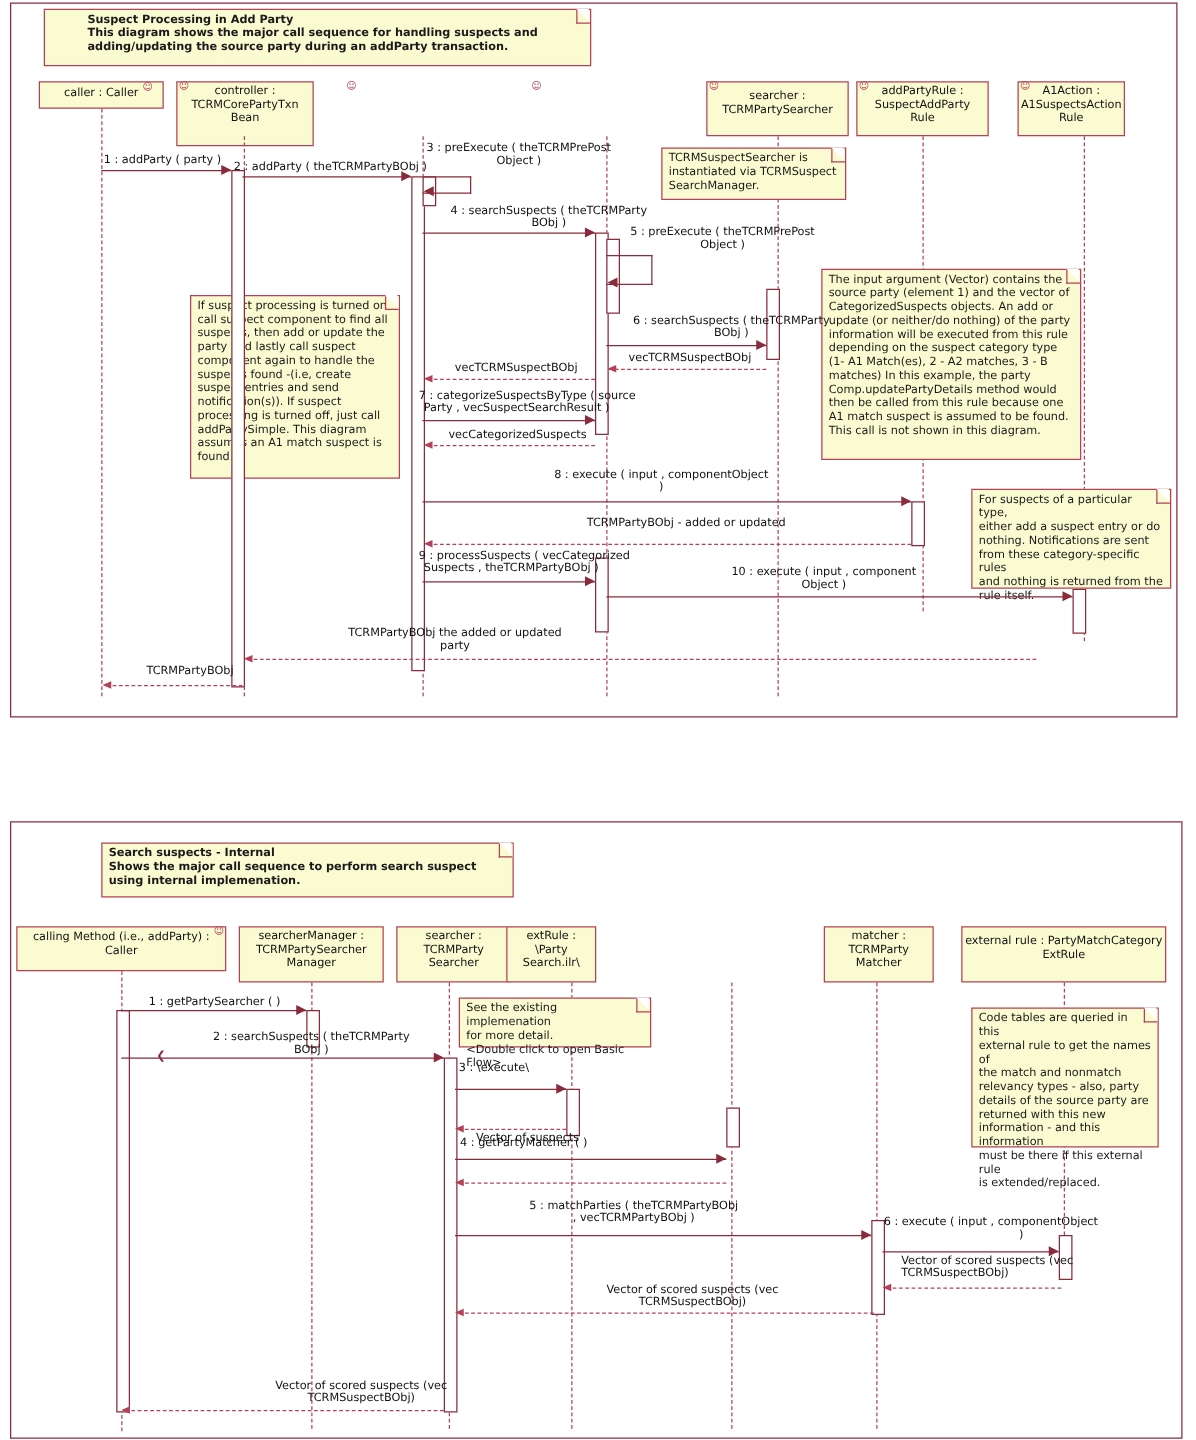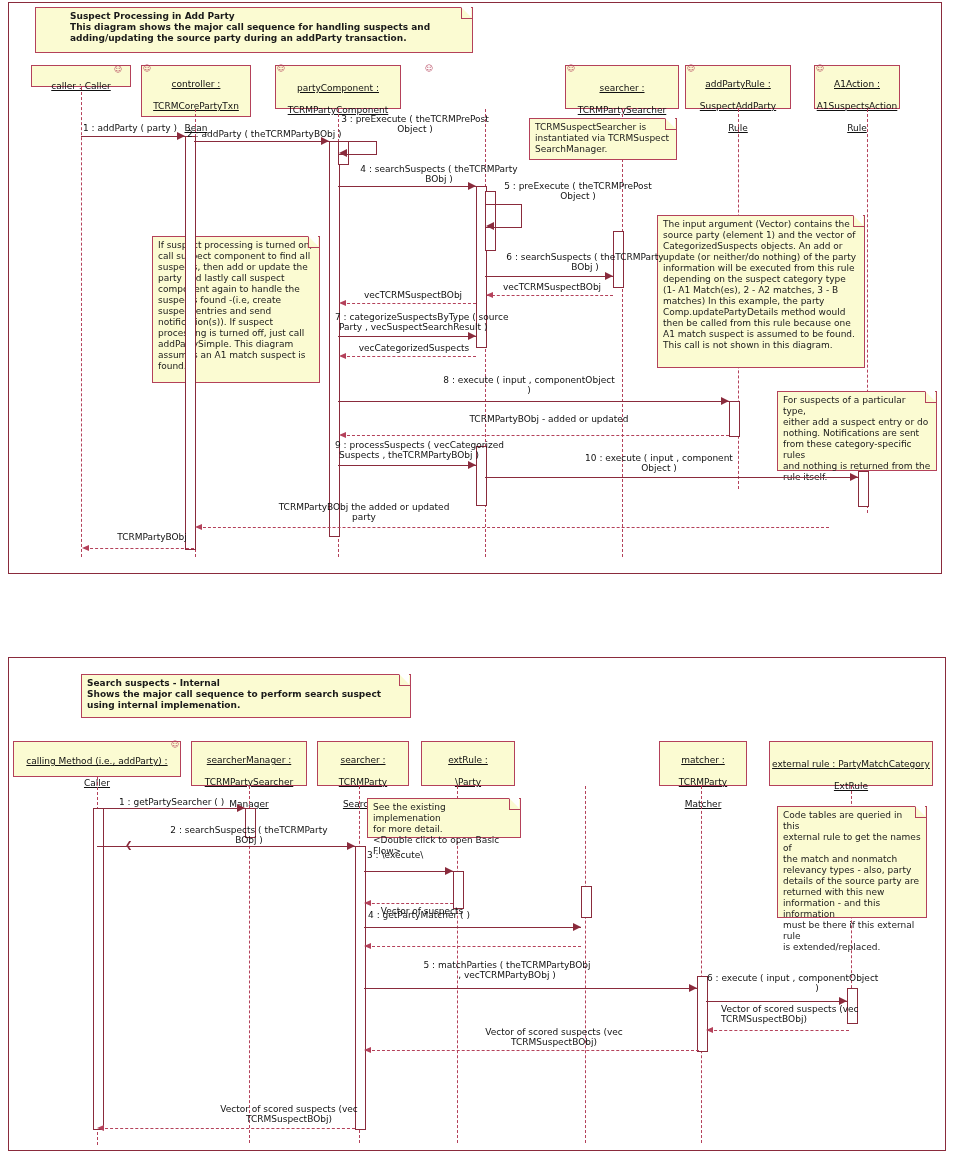--- a/index.html
+++ b/index.html
@@ -19,21 +19,21 @@
         transform:none;}
   .note .fold:after{content:"";position:absolute;left:-1px;top:-1px;width:0;height:0;
         border-left:10px solid transparent;border-top:10px solid #ffffff;}
   .note b{font-weight:bold;}
   .note .t-line{display:block;}
 
   
   .head{position:absolute;background:#fbfbd2;border:1px solid #b4415a;
         box-sizing:border-box;text-align:center;color:#111;
         font-size:9px;line-height:11px;padding-top:2px;}
-  .head span{text-decoration:underline;display:block;margin-top:11px;}
+  .head span{display:block;}
   .actor-mark{position:absolute;font-size:8px;color:#b4415a;line-height:8px;}
 
   
   .lifeline{position:absolute;width:0;border-left:1px dashed #b4415a;}
   .activation{position:absolute;background:#ffffff;border:1px solid #8a2b3c;width:9px;}
 
   
   .msg{position:absolute;height:0;border-top:1px solid #8a2b3c;}
   .msg.ret{border-top:1px dashed #b4415a;}
   .arrow{position:absolute;width:0;height:0;}
@@ -71,24 +71,20 @@
     <div class="lifeline" style="left:72px;top:84px;height:470px;"></div>
 
     <div class="head" style="left:132px;top:62px;width:110px;height:52px;">
       <span>controller :</span>
       <span>TCRMCorePartyTxn</span>
       <span>Bean</span>
     </div>
     <div class="actor-mark" style="left:134px;top:62px;">☺</div>
     <div class="lifeline" style="left:186px;top:106px;height:448px;"></div>
 
-    <div class="head" style="left:266px;top:62px;width:126px;height:44px;padding-top:6px;">
-      <span>partyComponent :</span>
-      <span>TCRMPartyComponent</span>
-    </div>
     <div class="actor-mark" style="left:268px;top:62px;">☺</div>
     <div class="lifeline" style="left:329px;top:106px;height:448px;"></div>
 
     <div class="actor-mark" style="left:416px;top:62px;">☺</div>
     <div class="lifeline" style="left:476px;top:106px;height:448px;"></div>
 
     <div class="head" style="left:556px;top:62px;width:114px;height:44px;padding-top:6px;">
       <span>searcher :</span>
       <span>TCRMPartySearcher</span>
     </div>
@@ -268,21 +264,21 @@
     </div>
     <div class="lifeline" style="left:240px;top:128px;height:357px;"></div>
 
     <div class="head" style="left:308px;top:83px;width:92px;height:45px;">
       <span>searcher :</span>
       <span>TCRMParty</span>
       <span>Searcher</span>
     </div>
     <div class="lifeline" style="left:350px;top:128px;height:357px;"></div>
 
-    <div class="head" style="left:412px;top:83px;width:94px;height:45px;">
+    <div class="head" style="left:396px;top:83px;width:72px;height:45px;">
       <span>extRule :</span>
       <span>\Party</span>
       <span>Search.ilr\</span>
     </div>
     <div class="lifeline" style="left:448px;top:128px;height:357px;"></div>
 
     <div class="lifeline" style="left:576px;top:128px;height:357px;"></div>
 
     <div class="head" style="left:650px;top:83px;width:88px;height:45px;">
       <span>matcher :</span>

